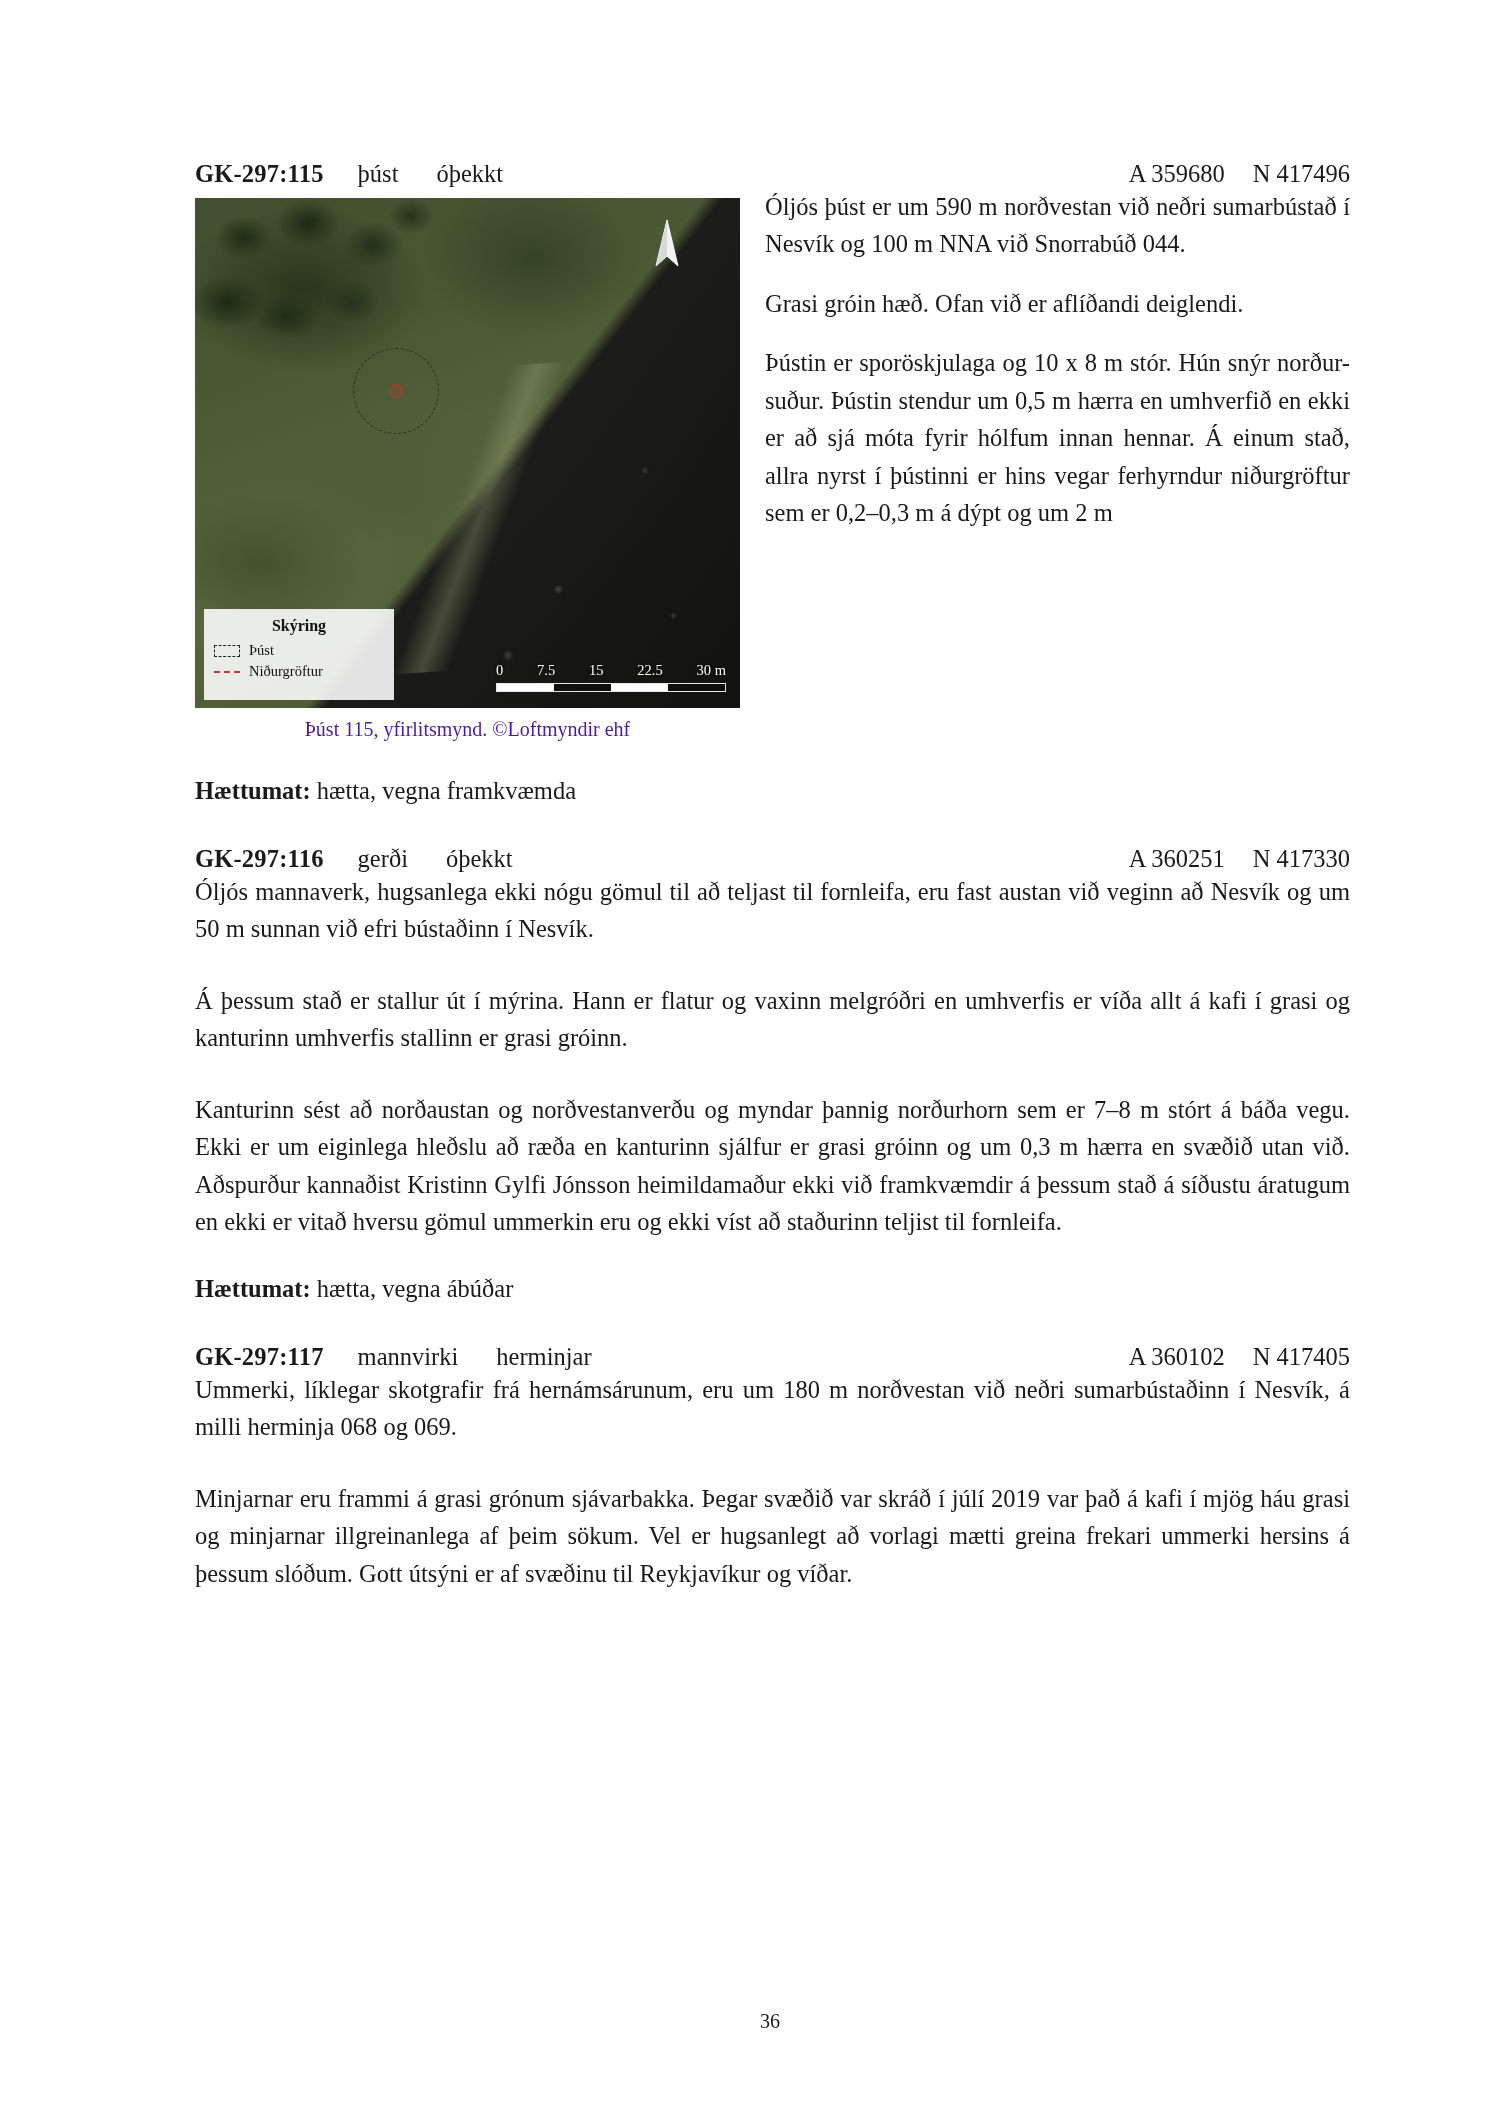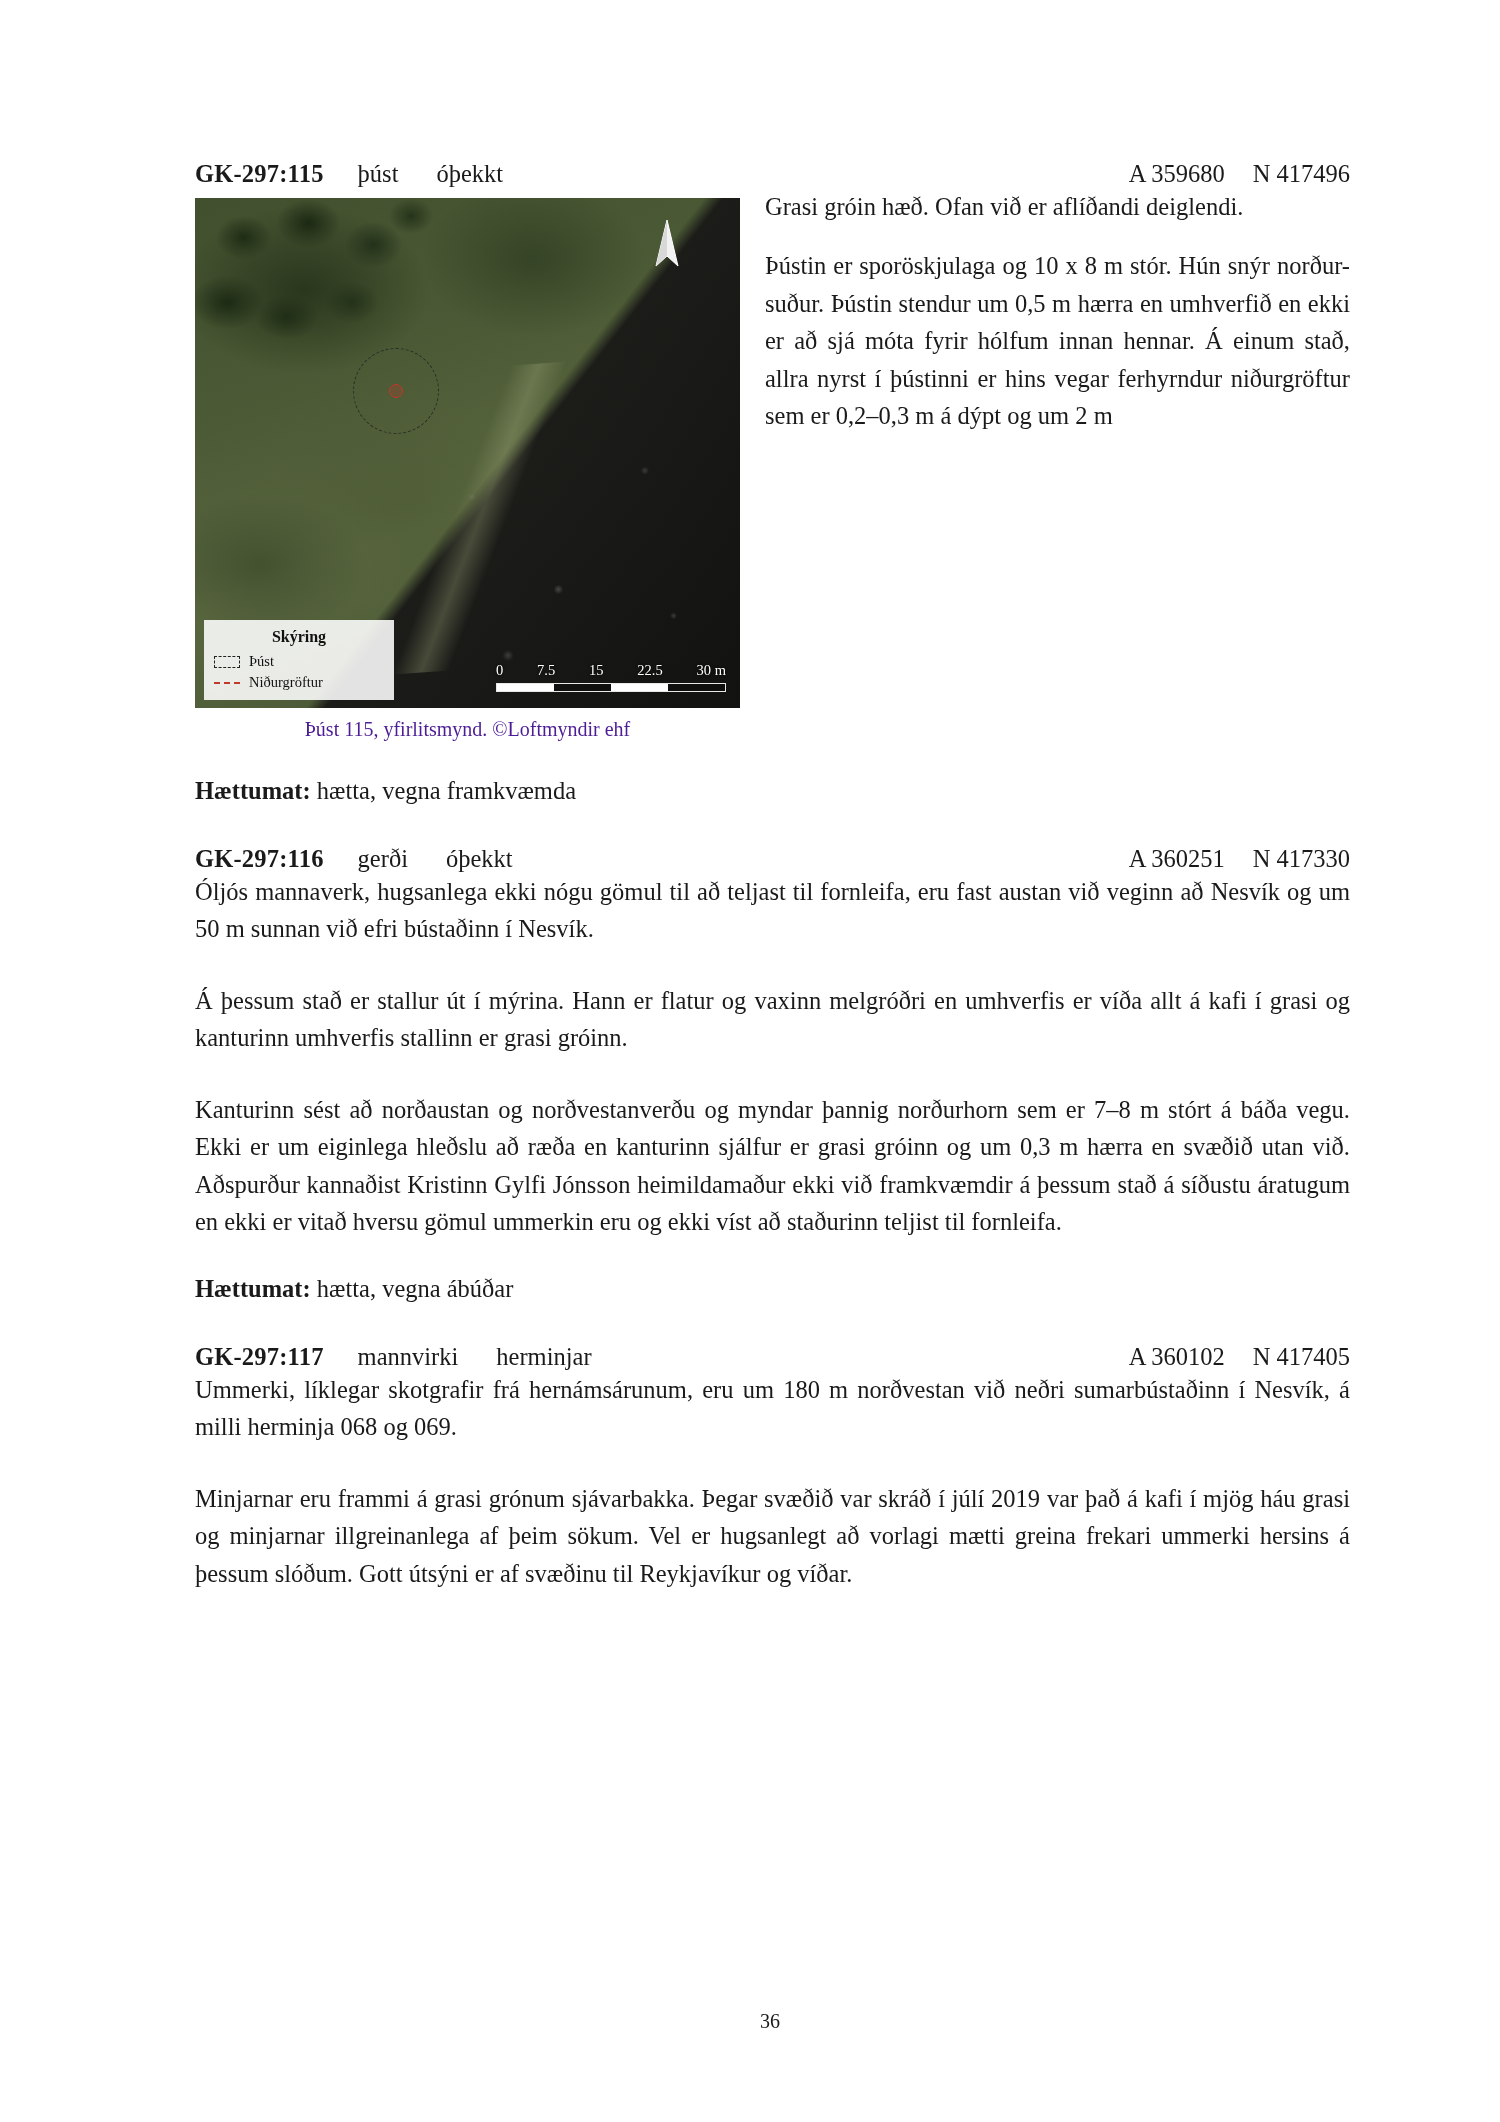--- a/index.html
+++ b/index.html
@@ -143,21 +143,21 @@
     top: 22px;
     width: 26px;
     height: 52px;
   }
   .legend {
     position: absolute;
     left: 9px;
     bottom: 8px;
     width: 190px;
     background: rgba(255,255,255,0.88);
-    padding: 8px 10px 9px 10px;
+    padding: 8px 10px 20px 10px;
     box-sizing: border-box;
     font-family: "Liberation Serif", serif;
   }
   .legend .title {
     font-weight: bold;
     font-size: 16px;
     text-align: center;
     margin-bottom: 7px;
     color: #111;
   }
@@ -315,20 +315,21 @@
                 <span></span>
                 <span></span>
                 <span></span>
             </div>
           </div>
         </div>
         <div class="caption">Þúst 115, yfirlitsmynd. ©Loftmyndir ehf</div>
       </div>
 
       <div class="side-col">
+        <p>Óljós þúst er um 590 m norðvestan við neðri sumarbústað í Nesvík og 100 m NNA við Snorrabúð 044.</p>
         <p>Grasi gróin hæð. Ofan við er aflíðandi deiglendi.</p>
         <p>Þústin er sporöskjulaga og 10 x 8 m stór. Hún snýr norður-suður. Þústin stendur um 0,5 m hærra en umhverfið en ekki er að sjá móta fyrir hólfum innan hennar. Á einum stað, allra nyrst í þústinni er hins vegar ferhyrndur niðurgröftur sem er 0,2–0,3 m á dýpt og um 2 m</p>
       </div>
     </div>
 
 
     <div class="gap-md"></div>
 
     <div class="risk">
       <b>Hættumat:</b>

